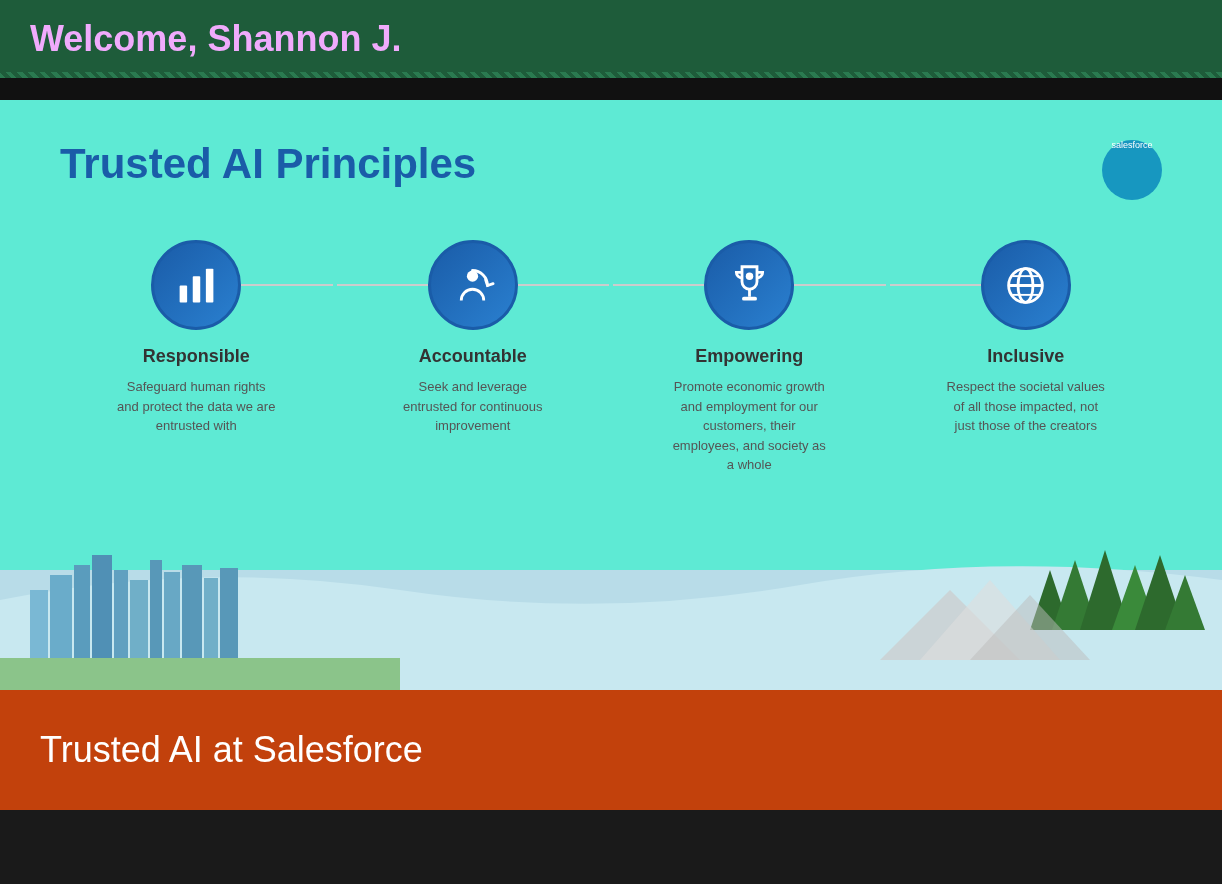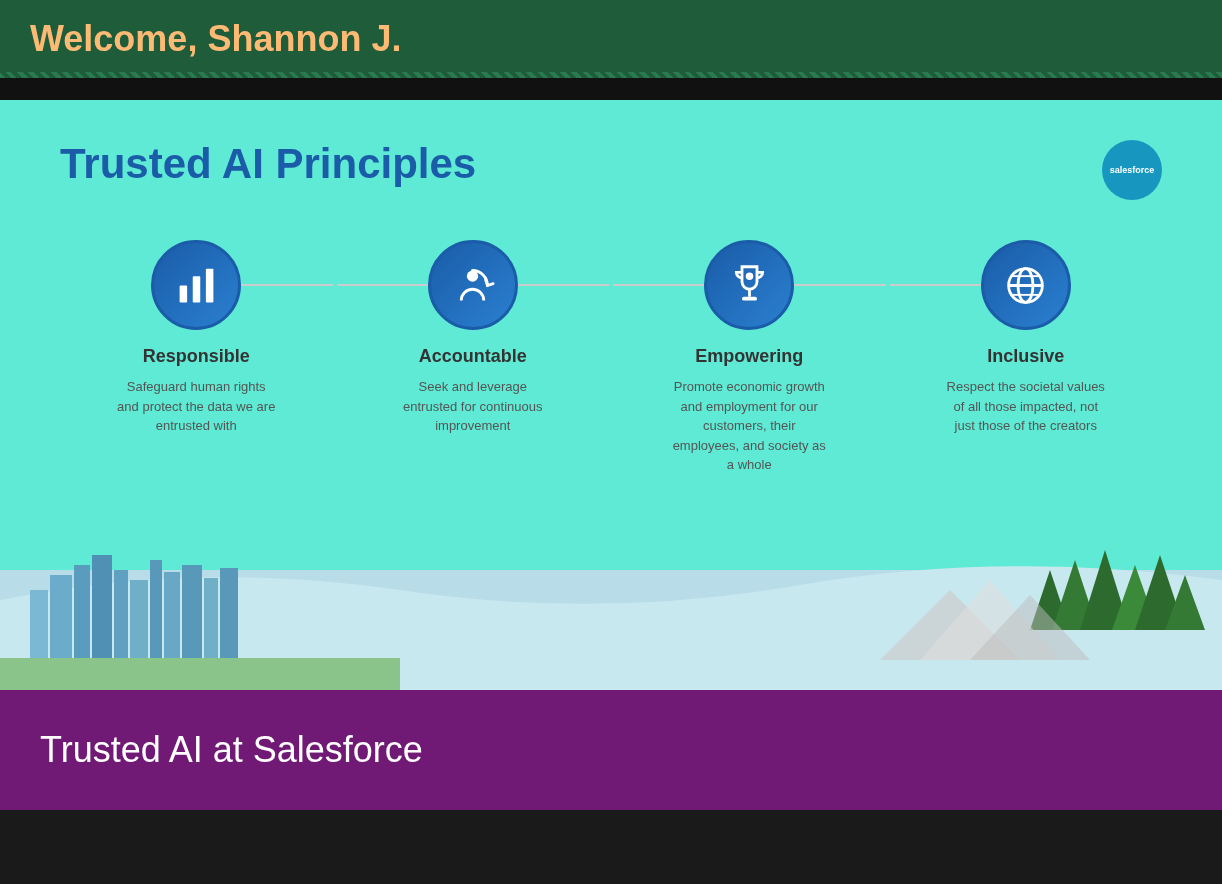--- a/index.html
+++ b/index.html
@@ -23,21 +23,21 @@
       bottom: 0; left: 0; right: 0;
       height: 6px;
       background: repeating-linear-gradient(
         45deg,
         #2a7a50 0px, #2a7a50 4px,
         #1e5c3a 4px, #1e5c3a 8px
       );
     }
 
     .welcome-text {
-      color: #fdba74;
+      color: #f0abfc;
       font-size: 36px;
       font-weight: bold;
     }
 
     
     .dark-bar {
       height: 22px;
       background: #111;
     }
 
@@ -62,25 +62,24 @@
       font-weight: bold;
     }
 
     
     .salesforce-logo {
       width: 60px;
       height: 60px;
       background: #1797c0;
       border-radius: 50%;
       display: flex;
-      align-items: center;
       justify-content: center;
       color: white;
       font-size: 9px;
-      font-weight: bold;
+      font-weight: normal;
       text-align: center;
       flex-shrink: 0;
     }
 
     
     .principles-row {
       display: flex;
       align-items: flex-start;
       justify-content: space-between;
       gap: 4px;
@@ -150,21 +149,21 @@
       position: absolute;
       bottom: 0;
       left: 0;
       right: 0;
       height: 180px;
       overflow: hidden;
     }
 
     
     .bottom-section {
-      background: #701a75;
+      background: #c2410c;
       height: 120px;
       display: flex;
       align-items: center;
       padding: 0 40px;
     }
 
     .bottom-title {
       color: white;
       font-size: 36px;
       font-weight: 500;

